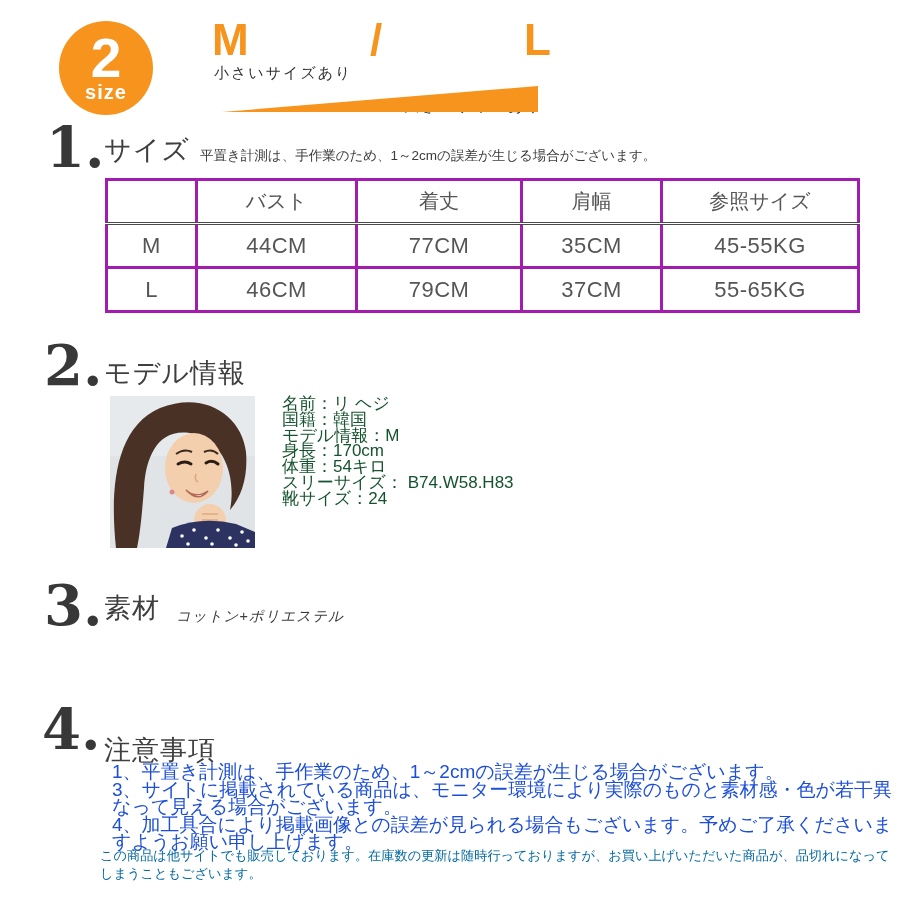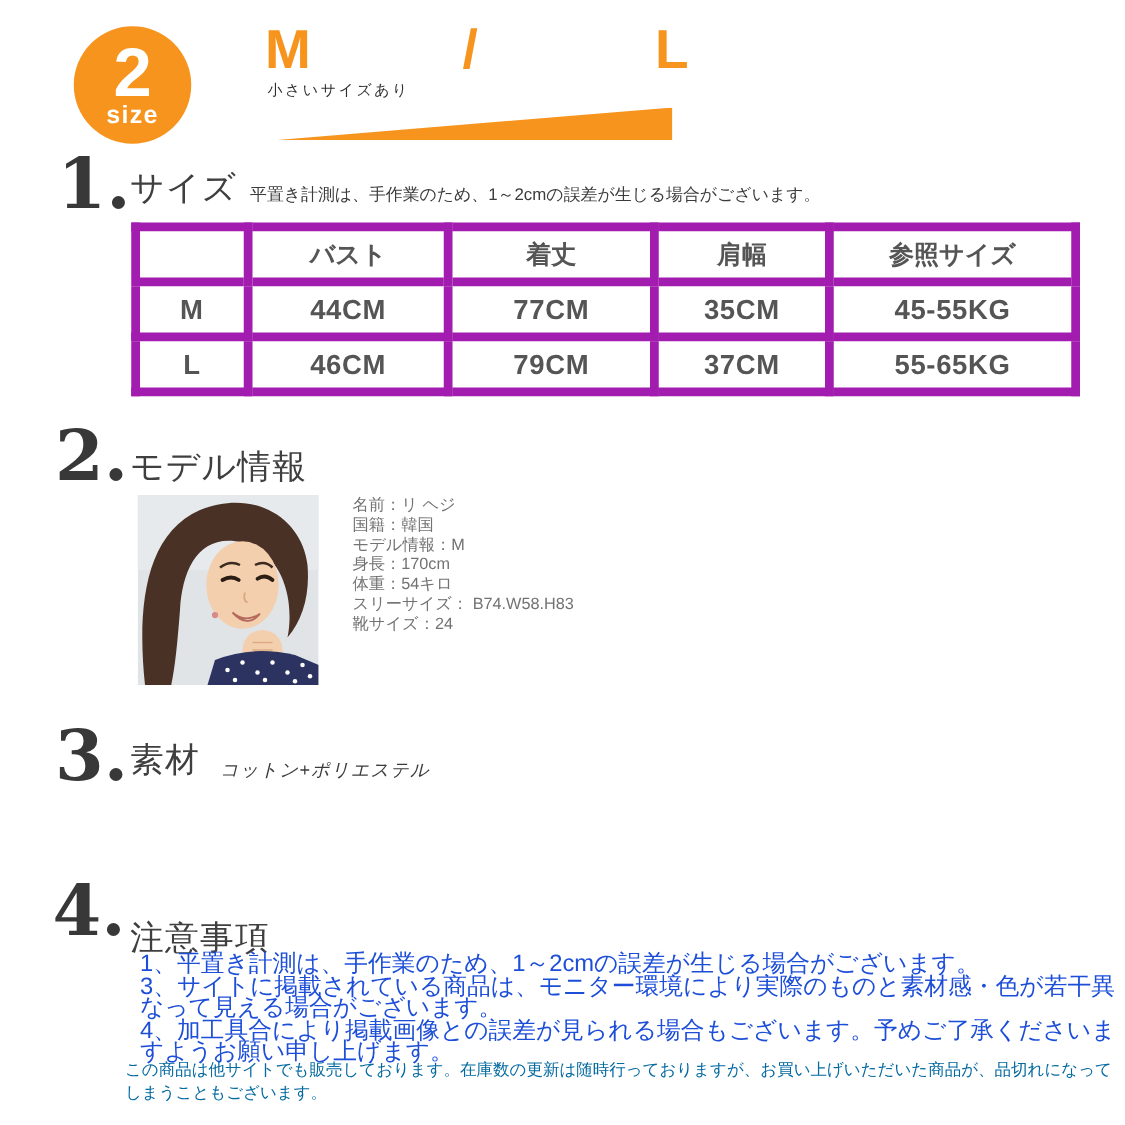--- a/index.html
+++ b/index.html
@@ -27,21 +27,21 @@
   .size-letter {
     position:absolute; top:18px;
     font-size:44px; font-weight:bold; color:#F7941E; line-height:1;
   }
   .size-m   { left:212px; }
   .size-sep { left:370px; }
   .size-l   { left:524px; }
 
   .size-caption {
     position:absolute; top:64px;
-    font-size:12px; color:#2f2f2f; letter-spacing:2px;
+    font-size:15px; color:#2f2f2f; letter-spacing:2px;
   }
   .cap-m { left:214px; }
   .cap-l { left:404px;margin-top:33px; }
 
   .wedge {
     position:absolute; left:222px; top:86px; width:316px; height:26px;
     background:#F7941E;
     clip-path:polygon(0% 100%, 100% 0%, 100% 100%);
   }
 
@@ -69,41 +69,41 @@
     font-size:13.5px; color:#3b3b3b;
   }
 
   
   .size-table {
     position:absolute; left:105px; top:178px; width:752px;
     border-collapse:collapse; table-layout:fixed;
     color:#555555;
   }
   .size-table th, .size-table td {
-    border:7px solid #a21caf;
+    border:3px solid #a21caf;
     text-align:center; vertical-align:middle;
     height:44px;
-    font-weight:bold;
+    font-weight:normal;
   }
   .size-table th { font-size:20px; border-bottom:3px double #4a4a4a; }
   .size-table td { font-size:22px; letter-spacing:0.5px; }
   .col0 { width:90px; }
   .col1 { width:160px; }
   .col2 { width:165px; }
   .col3 { width:140px; }
   .col4 { width:197px; }
 
   
   .model-photo {
     position:absolute; left:110px; top:396px;
     width:145px; height:152px; overflow:hidden;
   }
   .model-details {
     position:absolute; left:282px; top:396px;
-    font-size:13px; color:#737373; line-height:15.8px;
+    font-size:17px; color:#14532d; line-height:15.8px;
   }
 
   
   .material-text {
     position:absolute; left:176px; top:607px;
     font-size:14.5px; color:#3b3b3b; letter-spacing:1px;font-style:italic;
   }
 
   
   .notice-list {

